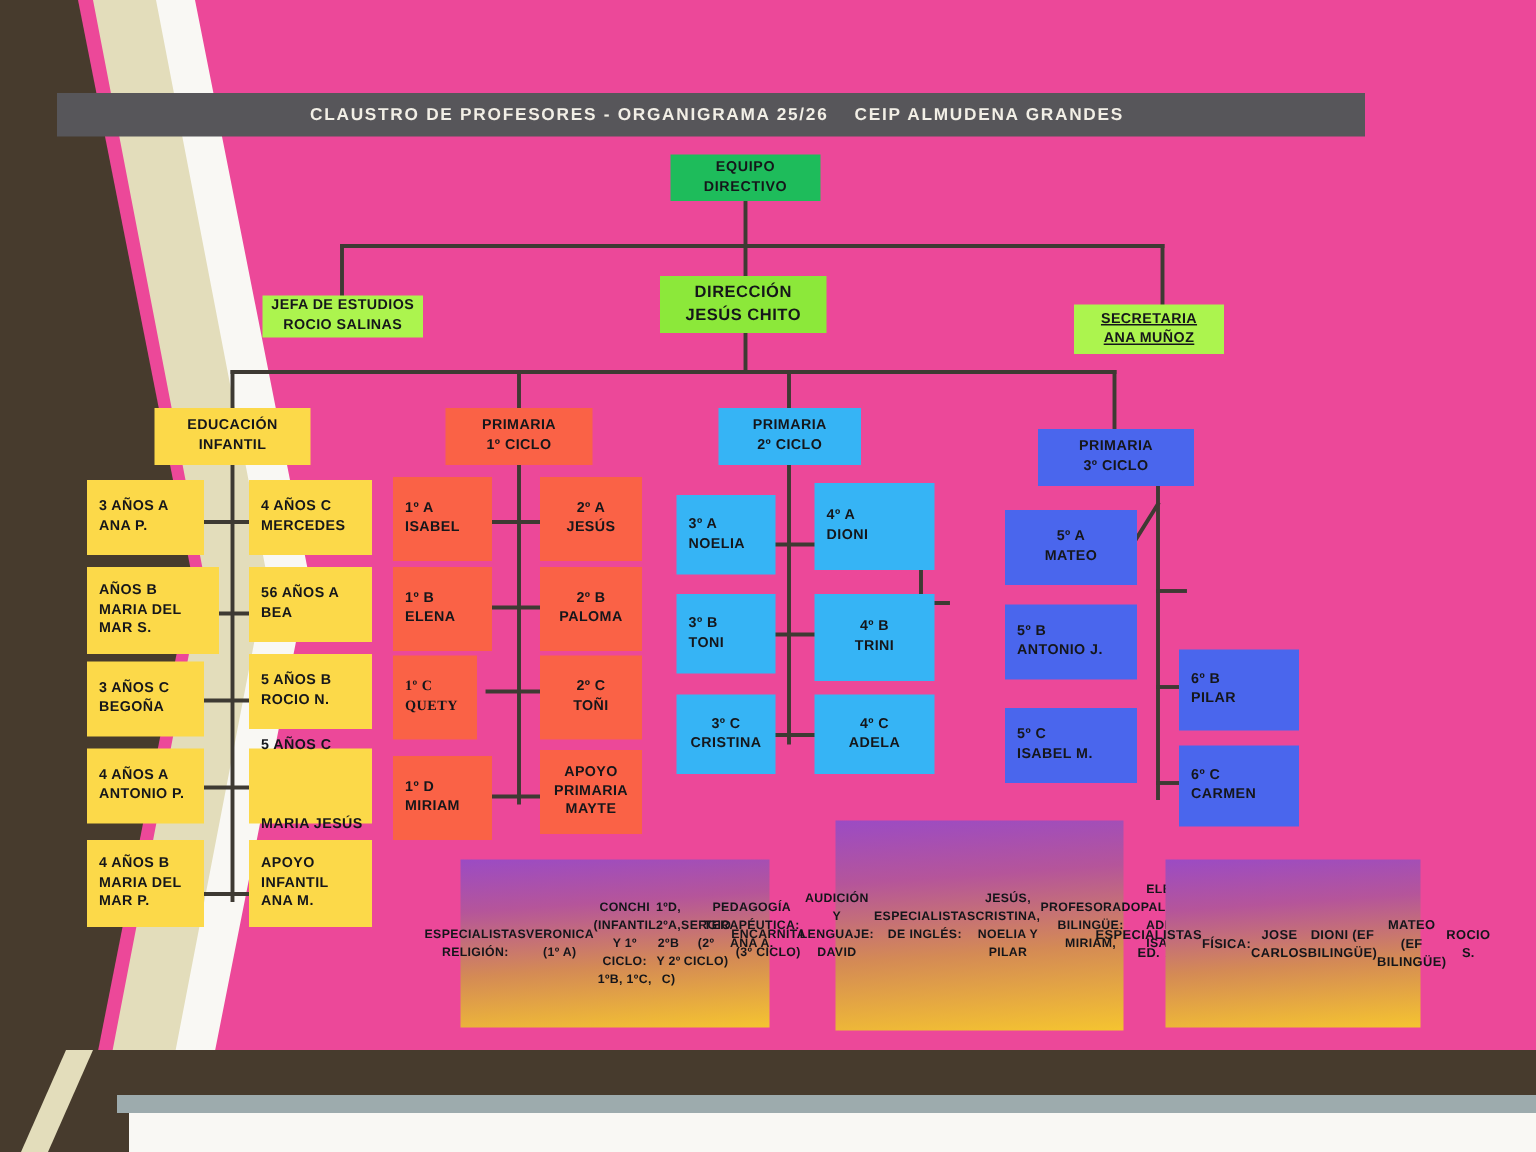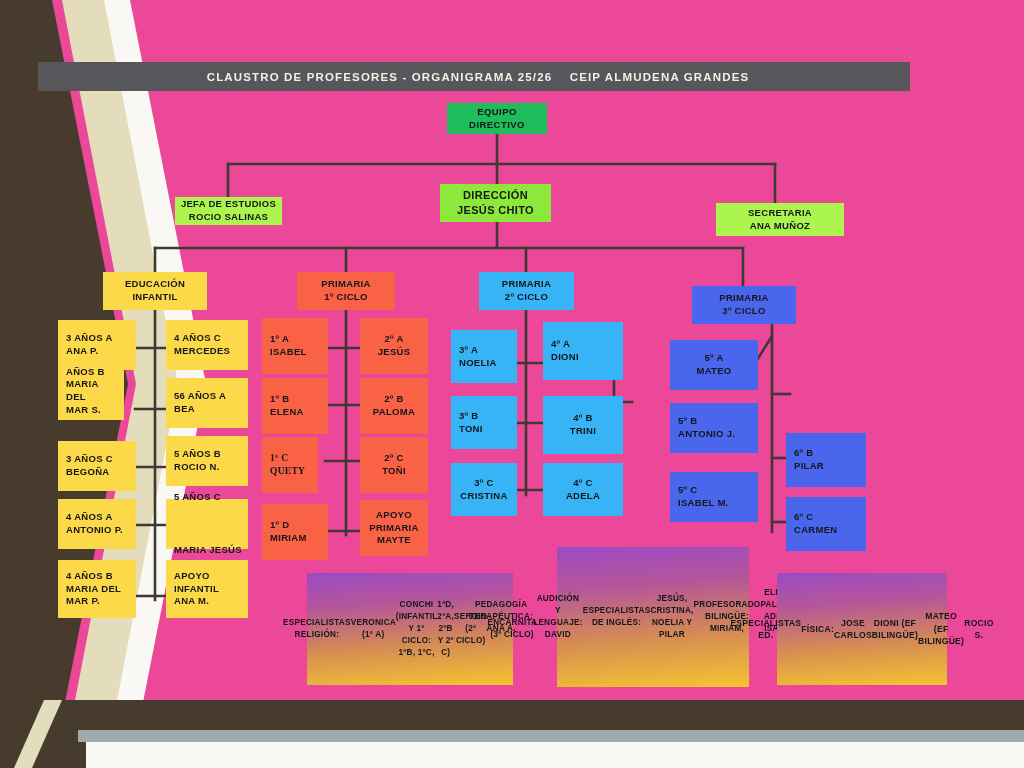--- a/index.html
+++ b/index.html
@@ -167,21 +167,21 @@
   <div class="node t-lime" style="left:175px; top:197px; width:107px; height:28px;">
     <span class="ln">JEFA DE ESTUDIOS</span>
     <span class="ln">ROCIO SALINAS</span>
   </div>
 
   <div class="node t-dir" style="left:440px; top:184px; width:111px; height:38px;">
     <span class="ln">DIRECCIÓN</span>
     <span class="ln">JESÚS CHITO</span>
   </div>
 
-  <div class="node t-lime" style="left:716px; top:203px; width:128px; height:33px;">
+  <div class="node t-lime" style="left:716px; top:203px; width:100px; height:33px;text-decoration:underline;">
     <span class="ln">SECRETARIA</span>
     <span class="ln">ANA MUÑOZ</span>
   </div>
 
   <div class="node t-yellow" style="left:103px; top:272px; width:104px; height:38px;">
     <span class="ln">EDUCACIÓN</span>
     <span class="ln">INFANTIL</span>
   </div>
   <div class="node t-orange" style="left:297px; top:272px; width:98px; height:38px;">
     <span class="ln">PRIMARIA</span>
@@ -193,21 +193,21 @@
   </div>
   <div class="node t-indigo" style="left:692px; top:286px; width:104px; height:38px;">
     <span class="ln">PRIMARIA</span>
     <span class="ln">3º CICLO</span>
   </div>
 
   <div class="node t-yellow left-align" style="left:58px; top:320px; width:78px; height:50px;">
     <span class="ln">3 AÑOS A</span>
     <span class="ln">ANA P.</span>
   </div>
-  <div class="node t-yellow left-align" style="left:58px; top:362px; width:66px; height:58px;">
+  <div class="node t-yellow left-align" style="left:58px; top:378px; width:88px; height:58px;">
     <span class="ln">AÑOS B</span>
     <span class="ln">MARIA DEL</span>
     <span class="ln">MAR S.</span>
   </div>
   <div class="node t-yellow left-align" style="left:58px; top:441px; width:78px; height:50px;">
     <span class="ln">3 AÑOS C</span>
     <span class="ln">BEGOÑA</span>
   </div>
   <div class="node t-yellow left-align" style="left:58px; top:499px; width:78px; height:50px;">
     <span class="ln">4 AÑOS A</span>

